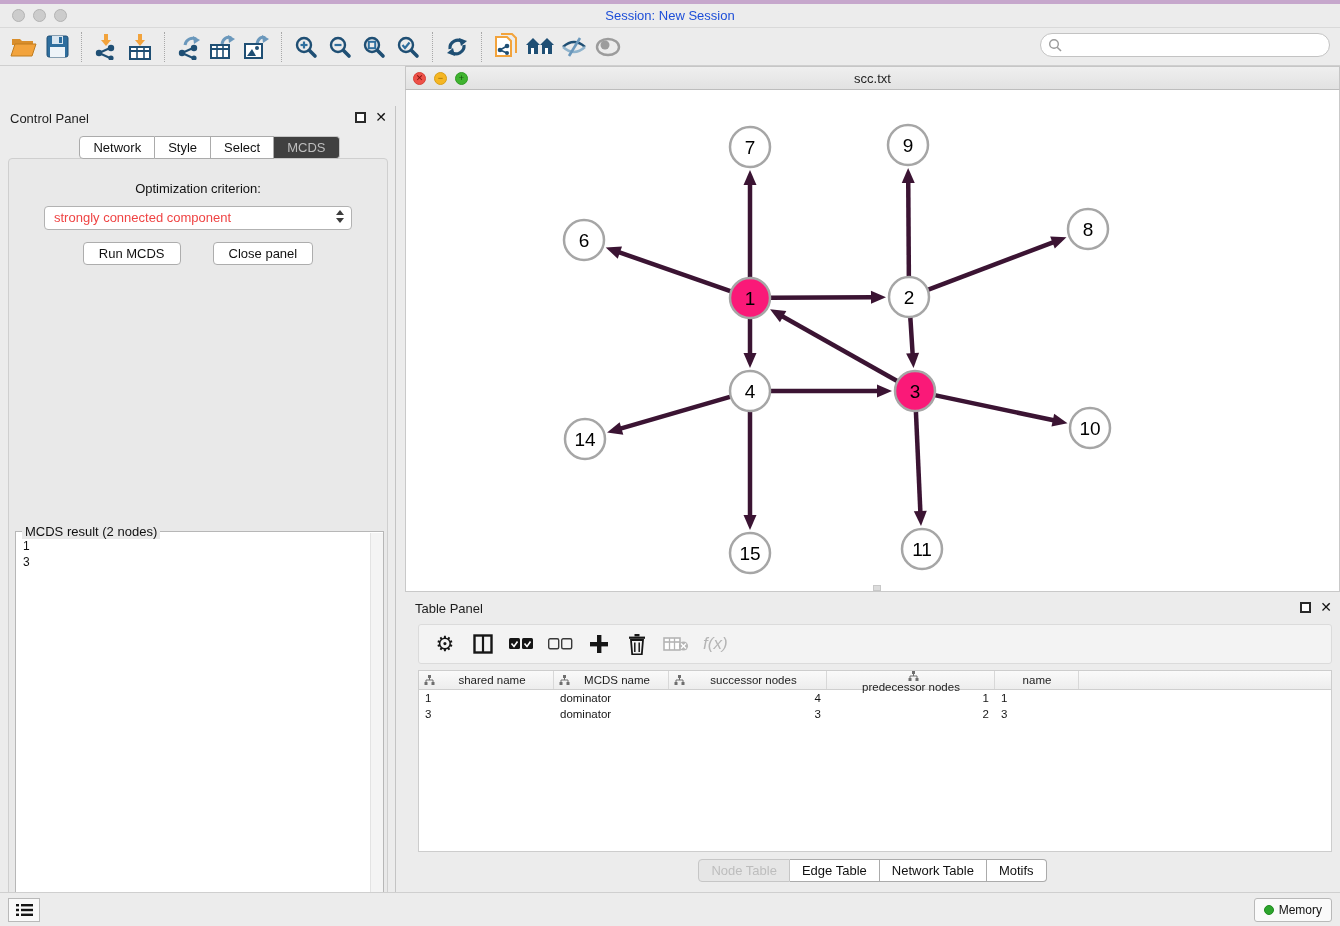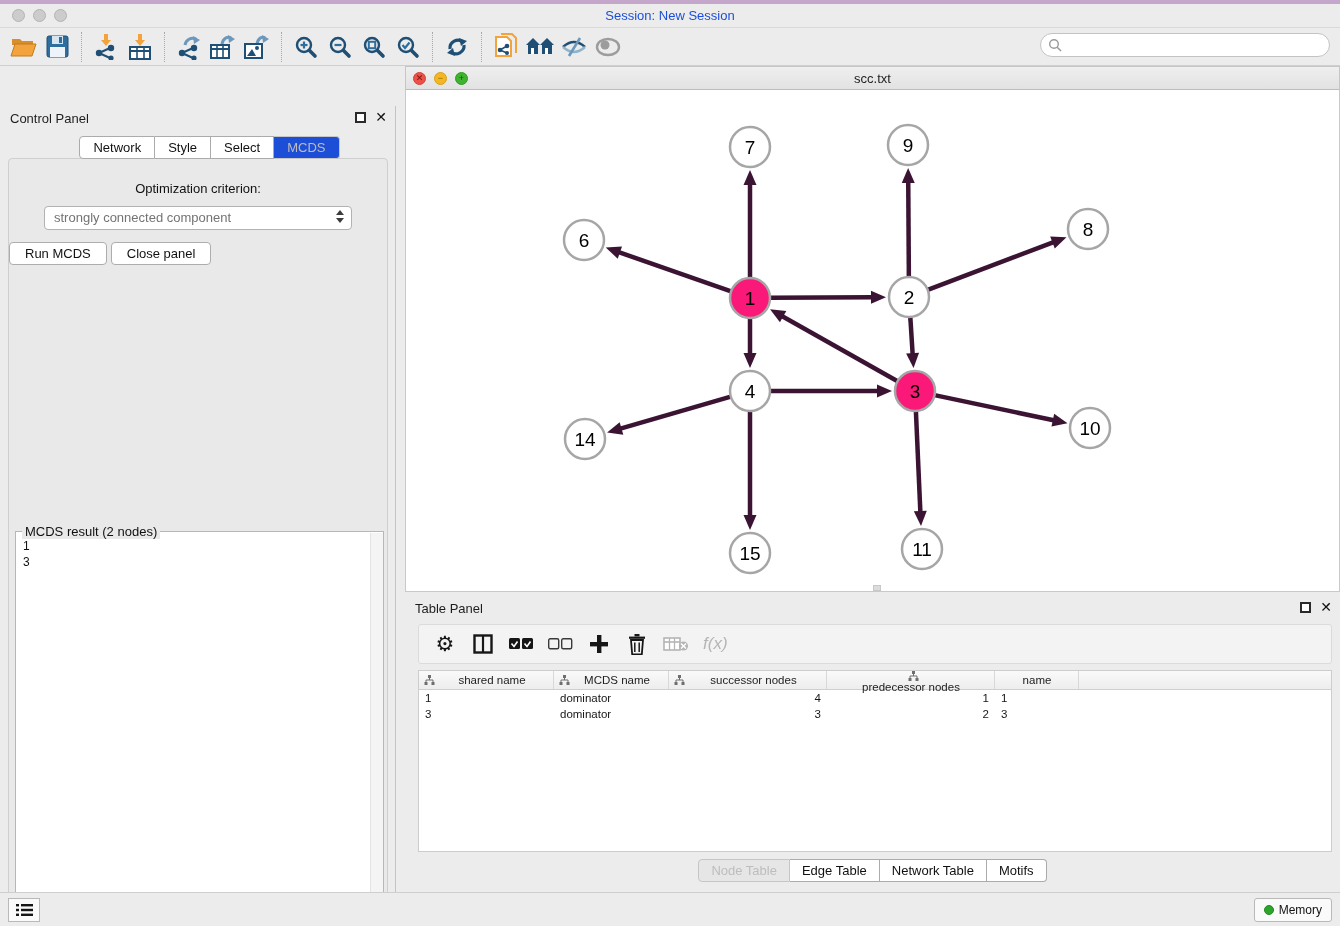--- a/index.html
+++ b/index.html
@@ -28,29 +28,29 @@
   .control-panel{position:absolute;left:0;top:66px;width:396px;height:826px;background:#ECECEC;border-right:1px solid #C4C4C4;margin-top:40px;}
   .panel-header{position:relative;height:26px;}
   .panel-header .ph-title{position:absolute;left:10px;top:5px;font-size:13px;color:#1E1E1E;}
   .ph-btns{position:absolute;right:8px;top:6px;display:flex;gap:9px;align-items:center;}
   .float-btn{width:11px;height:11px;border:2px solid #2A2A2A;background:#FFF;cursor:pointer;}
   .close-btn{font-size:14px;font-weight:bold;color:#111;line-height:11px;cursor:pointer;font-family:"DejaVu Sans",sans-serif;}
   .cp-tabs{position:absolute;left:12px;top:30px;width:100%;display:flex;justify-content:center;z-index:2;}
   .cp-tab{background:#FFFFFF;border:1px solid #ABABAB;border-left:none;padding:3px 13px;font-size:13px;color:#111;cursor:pointer;}
   .cp-tab:first-child{border-left:1px solid #ABABAB;border-radius:4px 0 0 4px;}
   .cp-tab:last-child{border-radius:0 4px 4px 0;}
-  .cp-tab.selected{background:#1d4ed8;color:#BDBDBD;border-color:#C6C6C6;}
+  .cp-tab.selected{background:#404040;color:#BDBDBD;border-color:#C6C6C6;}
   .cp-box{position:absolute;left:8px;top:52px;width:380px;height:760px;background:#E9E9E9;border:1px solid #CFCFCF;border-radius:4px;}
   .opt-label{margin-top:22px;text-align:center;font-size:13px;color:#111;}
-  .combo{position:relative;margin:10px auto 0 auto;width:308px;height:24px;background:#FFF;border:1px solid #B2B2B2;border-radius:4px;font-size:13px;color:#737373;line-height:22px;padding-left:9px;cursor:pointer;}
+  .combo{position:relative;margin:10px auto 0 auto;width:308px;height:24px;background:#FFF;border:1px solid #B2B2B2;border-radius:4px;font-size:13px;color:#ef4444;line-height:22px;padding-left:9px;cursor:pointer;}
   .combo .stepper{position:absolute;right:7px;top:3px;display:flex;flex-direction:column;gap:3px;}
   .combo .stepper i{display:block;width:0;height:0;border-left:4px solid transparent;border-right:4px solid transparent;}
   .combo .stepper i.up{border-bottom:5px solid #3C3C3C;}
   .combo .stepper i.down{border-top:5px solid #3C3C3C;}
-  .cp-buttons{margin-top:12px;display:flex;gap:4px;}
+  .cp-buttons{margin-top:12px;display:flex;justify-content:center;gap:32px;}
   .cp-buttons button{height:23px;background:#FFF;border:1px solid #ADADAD;border-radius:4px;font-size:13px;color:#111;padding:0 15px;cursor:pointer;}
   .result-group{position:absolute;left:6px;top:372px;width:369px;height:378px;border:1px solid #B7B7B7;background:#FFF;}
   .result-legend{position:absolute;left:6px;top:-8px;background:#E9E9E9;padding:0 3px;font-size:13px;color:#111;}
   .result-list{position:absolute;left:0;top:1px;right:13px;bottom:0;padding:5px 0 0 7px;font-size:12px;color:#111;line-height:16px;overflow:hidden;}
   .result-scroll{position:absolute;right:0;top:1px;bottom:0;width:13px;background:#F4F4F4;border-left:1px solid #E3E3E3;}
 
   
   .net-window{position:absolute;left:405px;top:66px;width:935px;height:526px;}
   .net-titlebar{position:relative;height:24px;background:linear-gradient(#EFEFEF,#E2E2E2);border:1px solid #C6C6C6;border-bottom:1px solid #BDBDBD;}
   .net-titlebar .traffic{top:5px;left:7px;}

